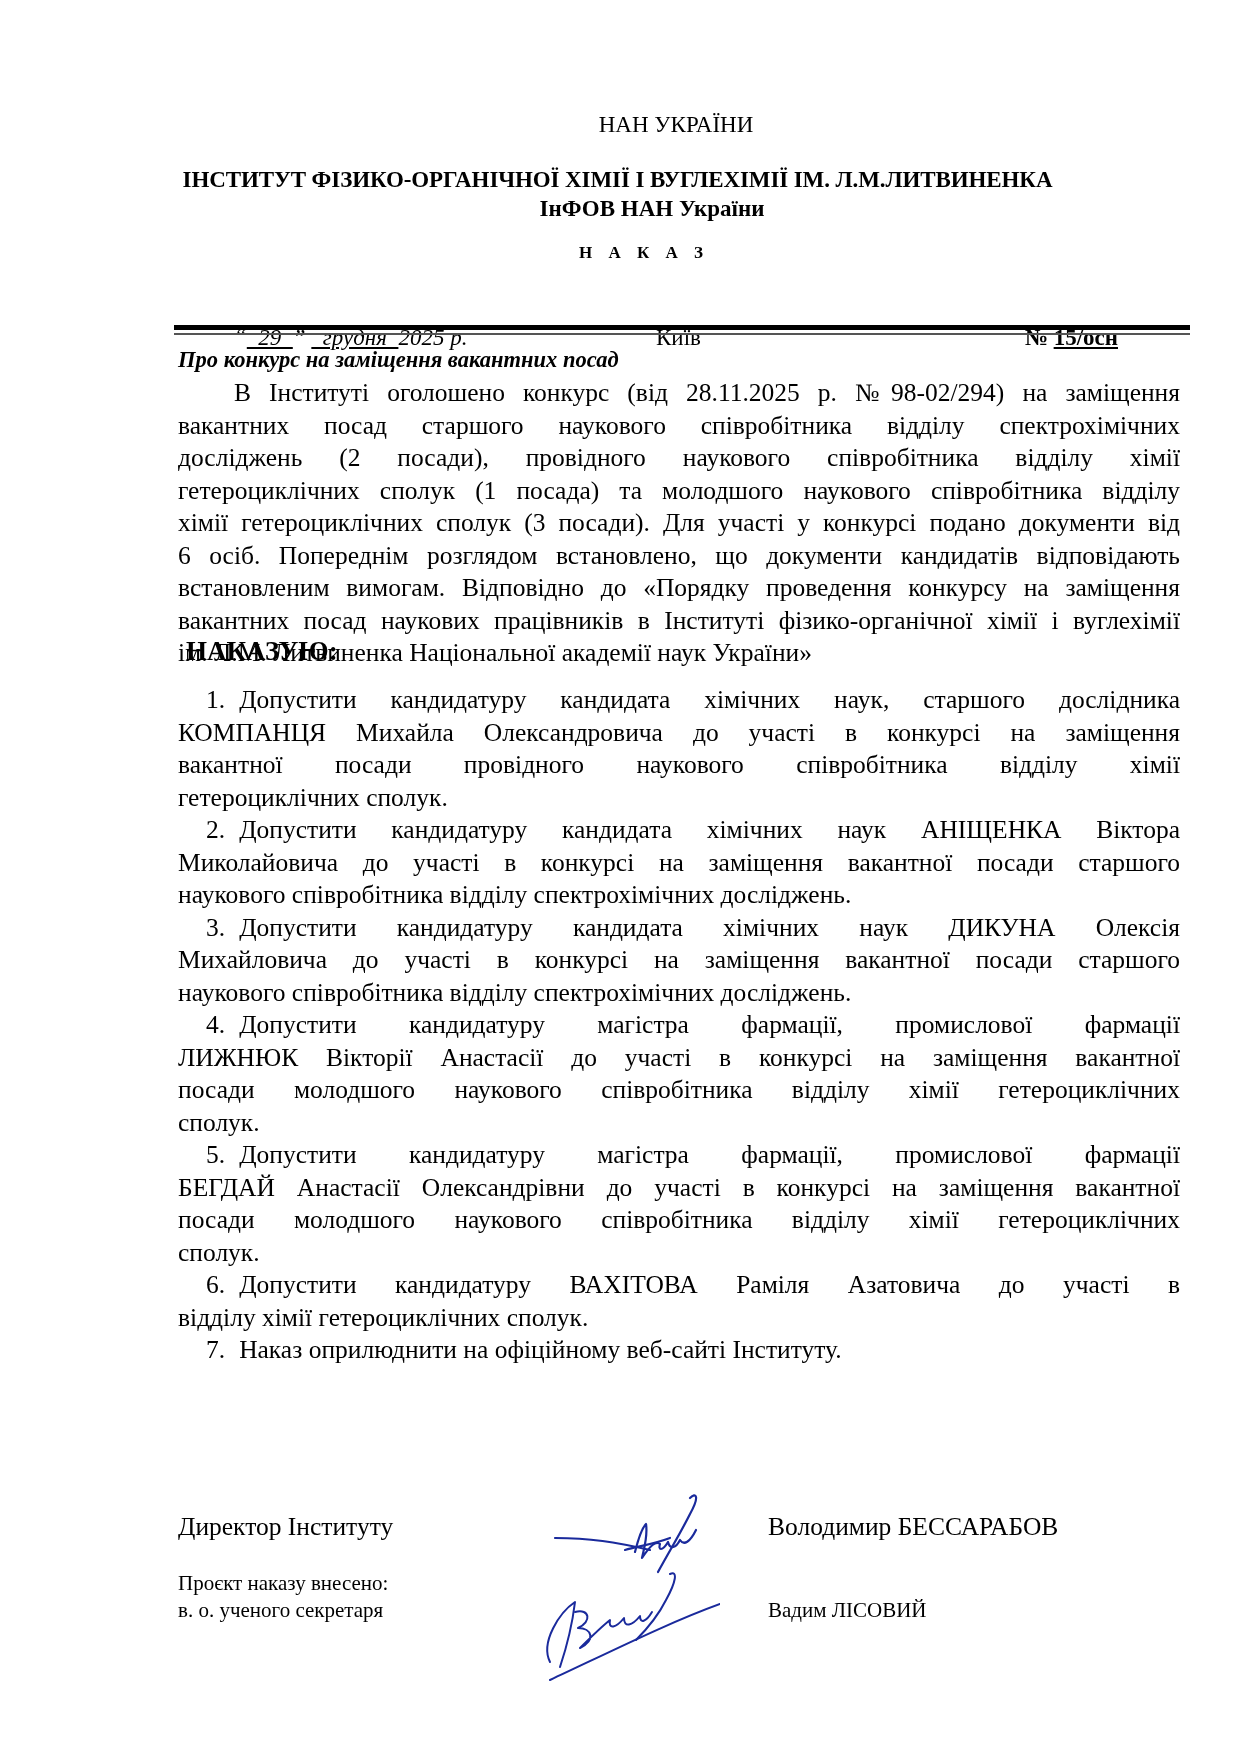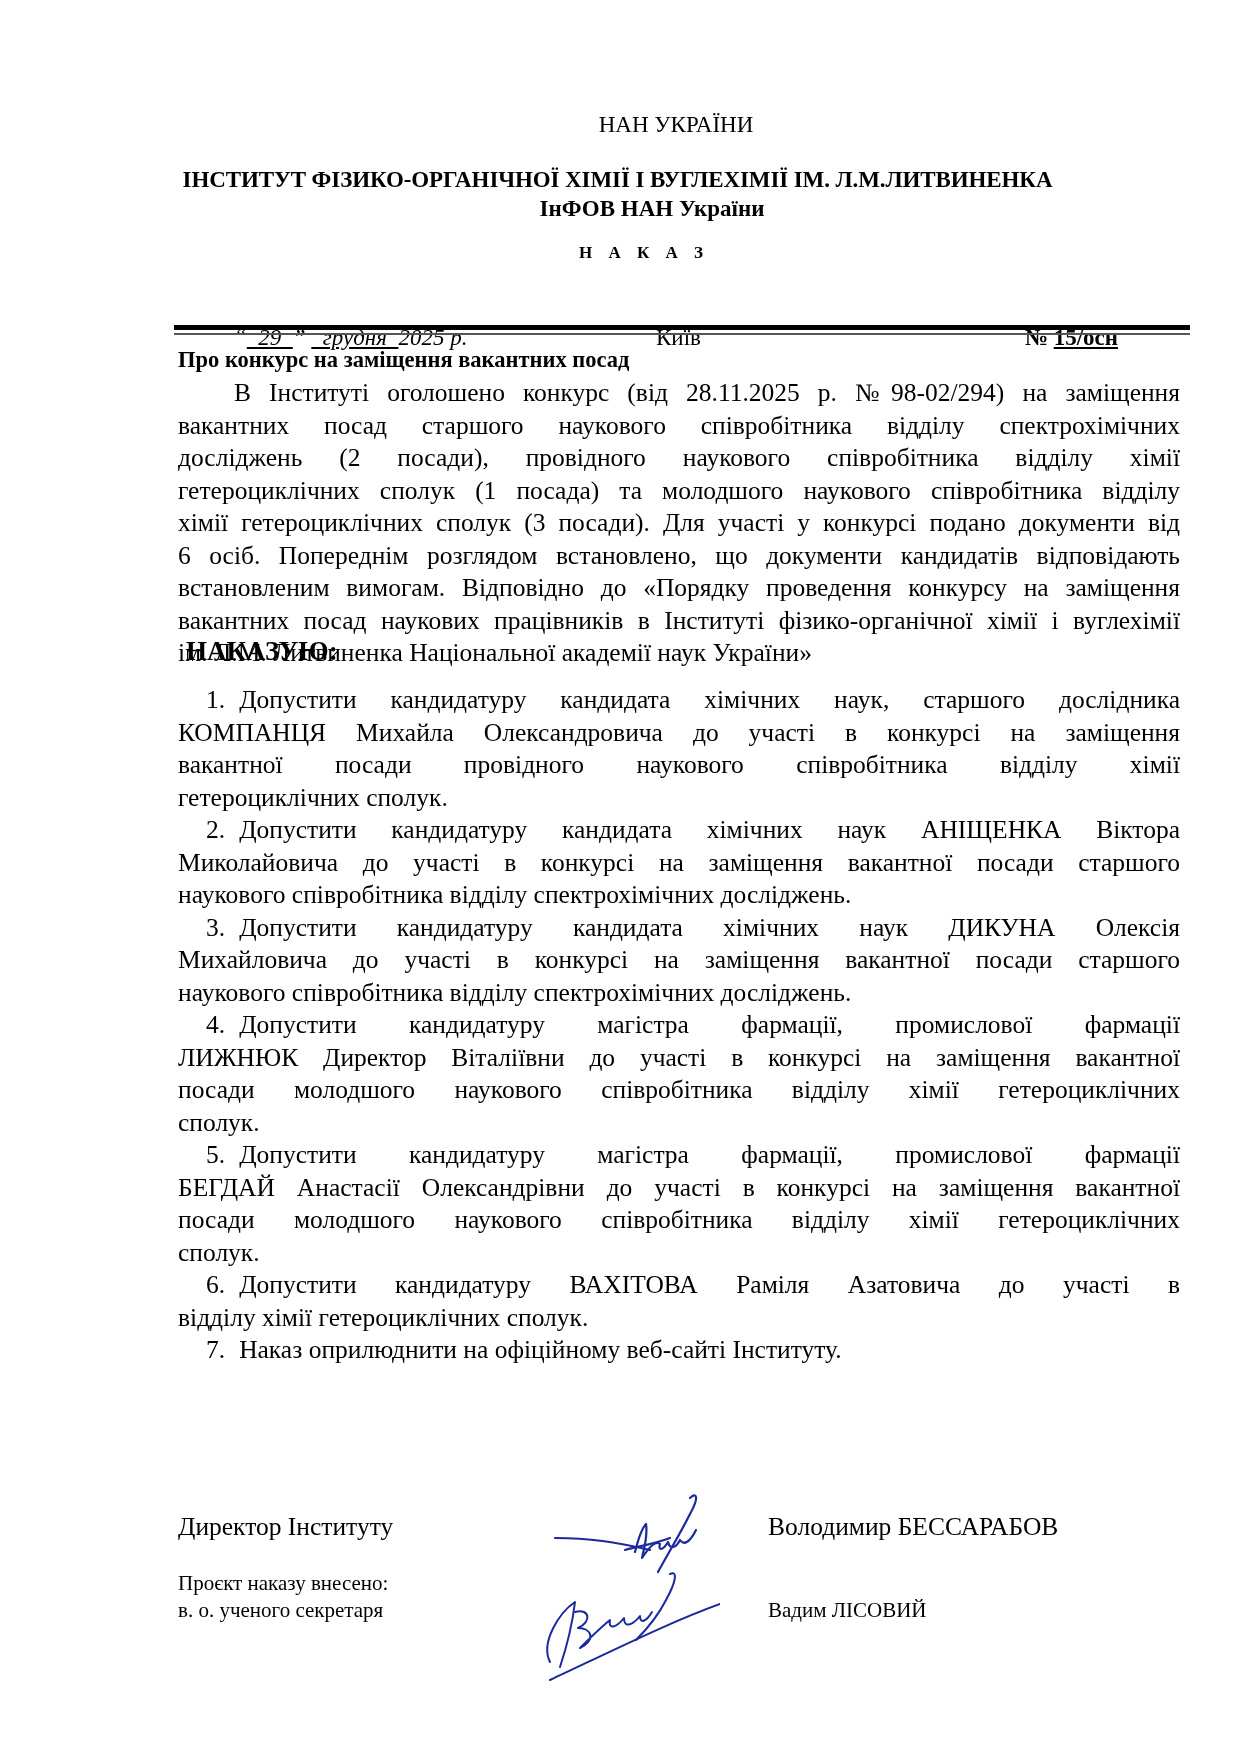--- a/index.html
+++ b/index.html
@@ -13,21 +13,21 @@
 
   .date-row { top: 293px; left: 174px; width: 1016px; height: 30px; font-size: 23px; margin-top: 32px; }
   .date { position: absolute; left: 60px; font-style: italic; }
   .u { text-decoration: underline; }
   .city { position: absolute; left: 482px; }
   .num { position: absolute; right: 72px; font-weight: bold; }
 
   .rule-thick { position: absolute; left: 174px; width: 1016px; top: 325px; height: 5px; background: #000; }
   .rule-thin { position: absolute; left: 174px; width: 1016px; top: 333px; height: 2px; background: #555; }
 
-  .subject { top: 347px; left: 178px; font-size: 22.5px; font-weight: bold; }
+  .subject { top: 347px; left: 178px; font-size: 22.5px; font-weight: bold; font-style: italic; }
 
   .lines { position: absolute; left: 178px; width: 1002px; font-size: 25.5px; line-height: 32.5px; }
   .ln { display: block; height: 32.5px; text-align: justify; text-align-last: justify; white-space: nowrap; }
   .ln.last { text-align-last: left; }
   .ln.indent { padding-left: 56px; }
   .ln.item-first { padding-left: 28px; }
 
   .decree { top: 636px; left: 178px; font-size: 27px; font-weight: bold; margin-left: 8px; }
 
   .sig-label { font-size: 25.5px; }
@@ -91,21 +91,21 @@
         <span style="flex: 1 1 0%; text-align: justify; text-align-last: justify;">Допустити кандидатуру кандидата хімічних наук ДИКУНА Олексія</span>
       </span>
       <span class="ln">Михайловича до участі в конкурсі на заміщення вакантної посади старшого</span>
       <span class="ln last">наукового співробітника відділу спектрохімічних досліджень.</span>
     </div>
     <div>
       <span class="ln item-first" style="display: flex; text-align: left;">
         <span style="margin-right: 14px;">4.</span>
         <span style="flex: 1 1 0%; text-align: justify; text-align-last: justify;">Допустити кандидатуру магістра фармації, промислової фармації</span>
       </span>
-      <span class="ln">ЛИЖНЮК Директор Віталіївни до участі в конкурсі на заміщення вакантної</span>
+      <span class="ln">ЛИЖНЮК Вікторії Анастасії до участі в конкурсі на заміщення вакантної</span>
       <span class="ln">посади молодшого наукового співробітника відділу хімії гетероциклічних</span>
       <span class="ln last">сполук.</span>
     </div>
     <div>
       <span class="ln item-first" style="display: flex; text-align: left;">
         <span style="margin-right: 14px;">5.</span>
         <span style="flex: 1 1 0%; text-align: justify; text-align-last: justify;">Допустити кандидатуру магістра фармації, промислової фармації</span>
       </span>
       <span class="ln">БЕГДАЙ Анастасії Олександрівни до участі в конкурсі на заміщення вакантної</span>
       <span class="ln">посади молодшого наукового співробітника відділу хімії гетероциклічних</span>

